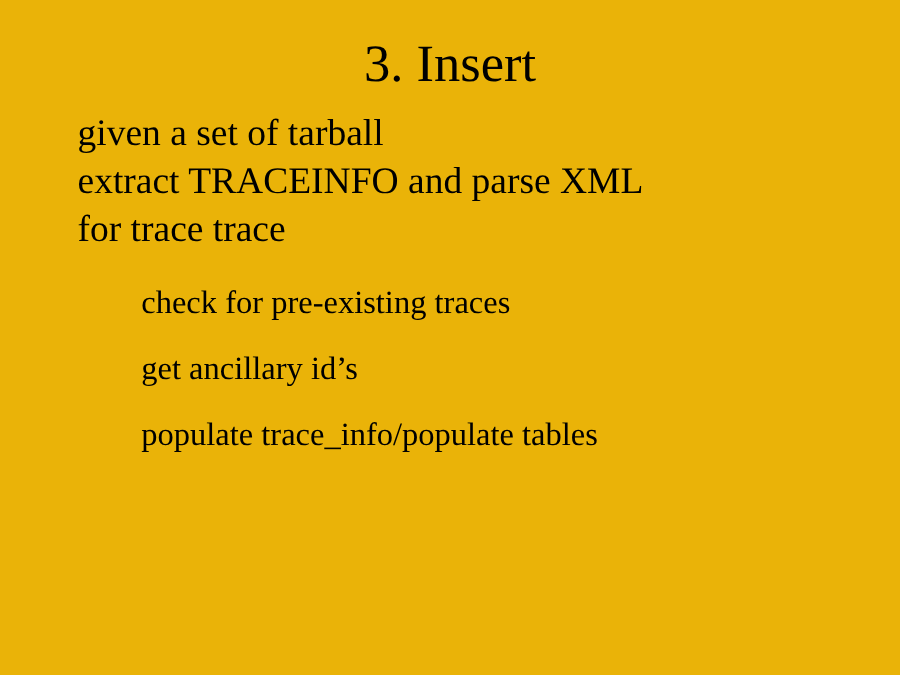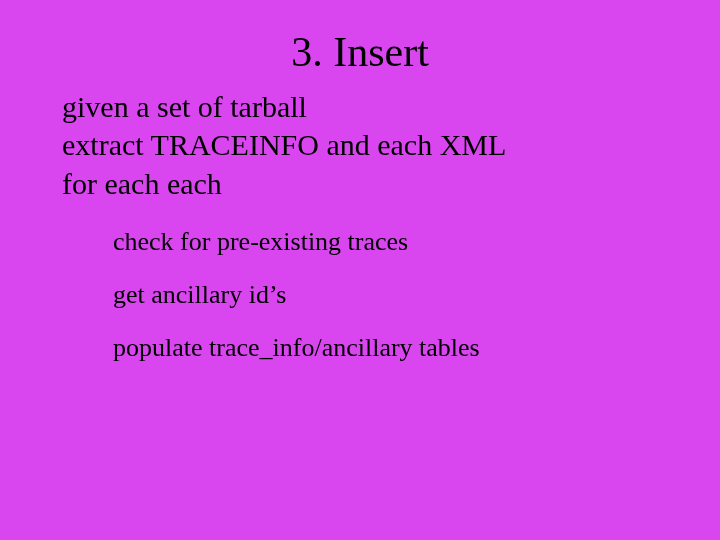--- a/index.html
+++ b/index.html
@@ -5,21 +5,21 @@
   html, body {
     margin: 0;
     padding: 0;
     width: 720px;
     height: 540px;
     overflow: hidden;
   }
   .slide {
     width: 720px;
     height: 540px;
-    background: #d946ef;
+    background: #eab308;
     color: #000000;
     font-family: "Comic Sans MS", "Comic Sans", cursive;
     box-sizing: border-box;
     position: relative;
   }
   .title {
     text-align: center;
     font-size: 42px;
     padding-top: 28px;
     padding-bottom: 12px;
@@ -46,21 +46,21 @@
     padding: 0;
   }
 </style>
 </head>
 <body>
 
 <div class="slide">
   <div class="title">3. Insert</div>
   <div class="body">
     <p class="bullet-l1">given a set of tarball</p>
-    <p class="bullet-l1">extract TRACEINFO and each XML</p>
-    <p class="bullet-l1">for each each</p>
+    <p class="bullet-l1">extract TRACEINFO and parse XML</p>
+    <p class="bullet-l1">for trace trace</p>
     <div class="sublist">
       <p class="bullet-l2">check for pre-existing traces</p>
       <p class="bullet-l2">get ancillary id’s</p>
-      <p class="bullet-l2">populate trace_info/ancillary tables</p>
+      <p class="bullet-l2">populate trace_info/populate tables</p>
     </div>
   </div>
 </div>
 
 </body></html>

